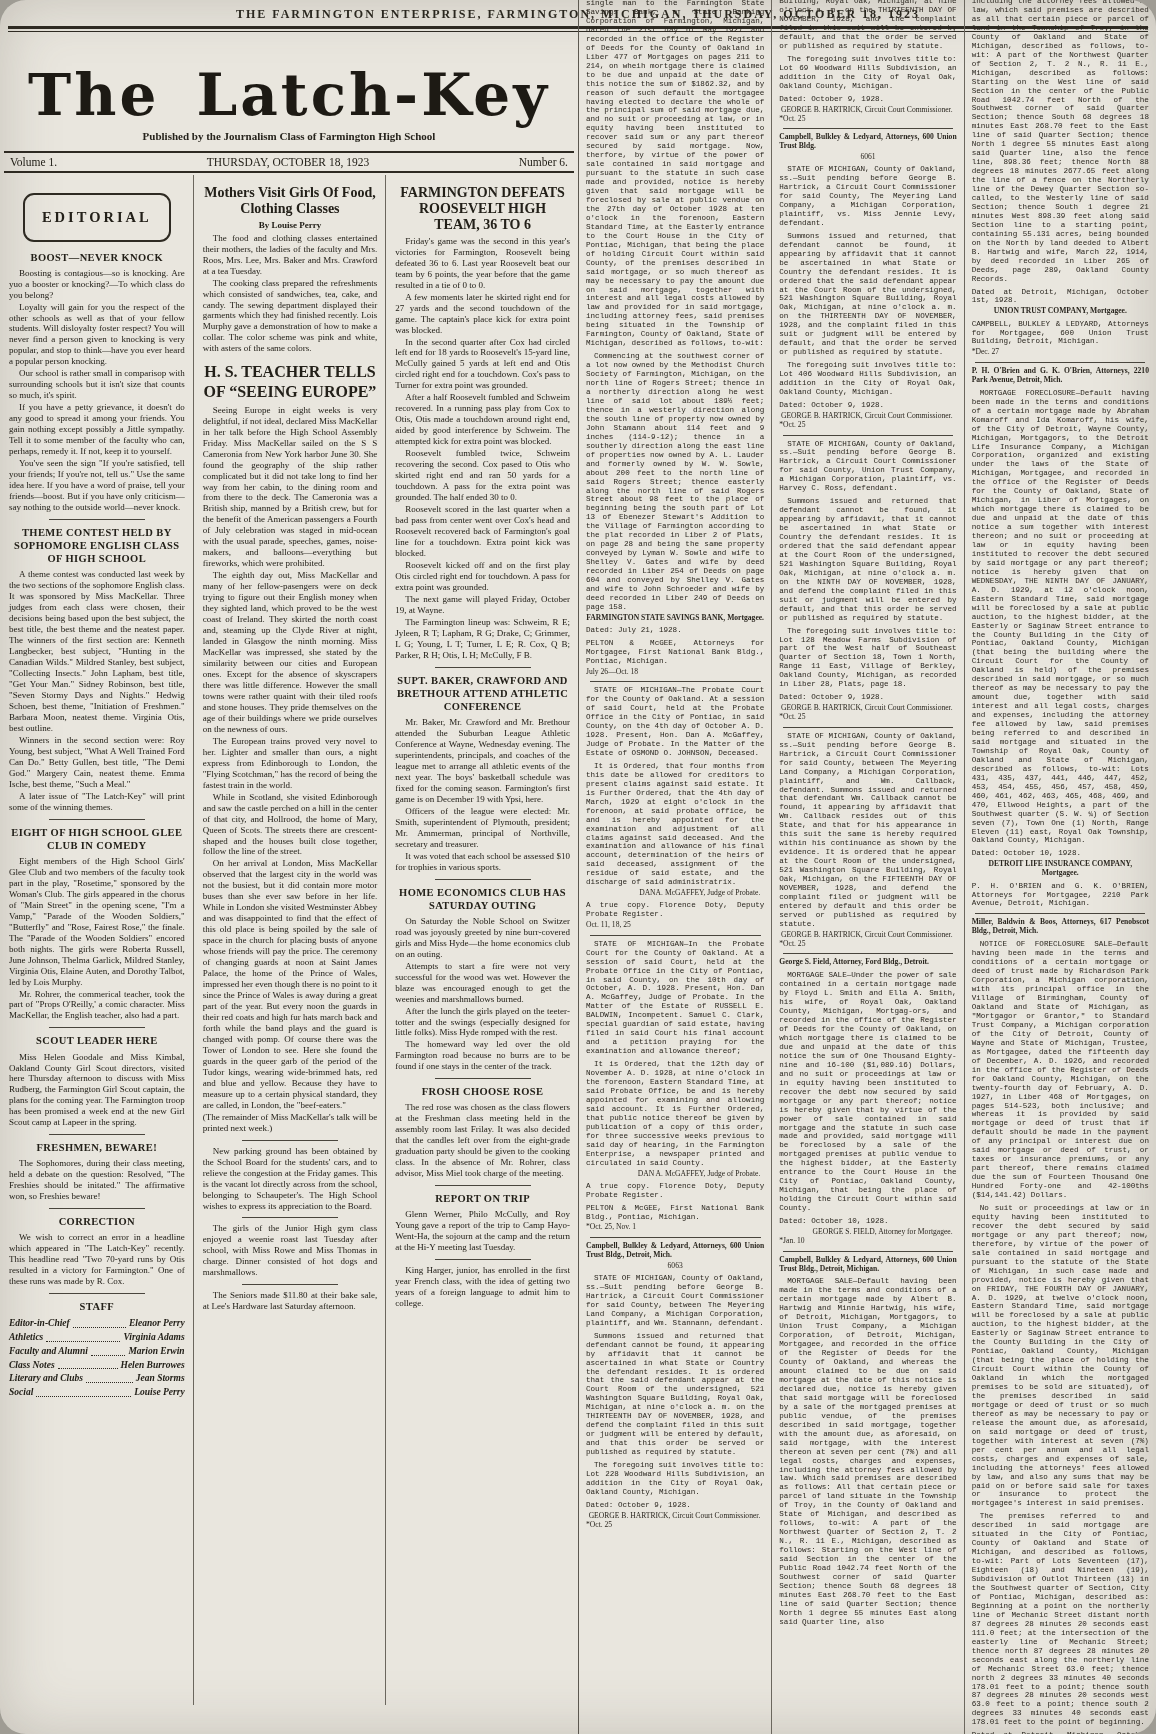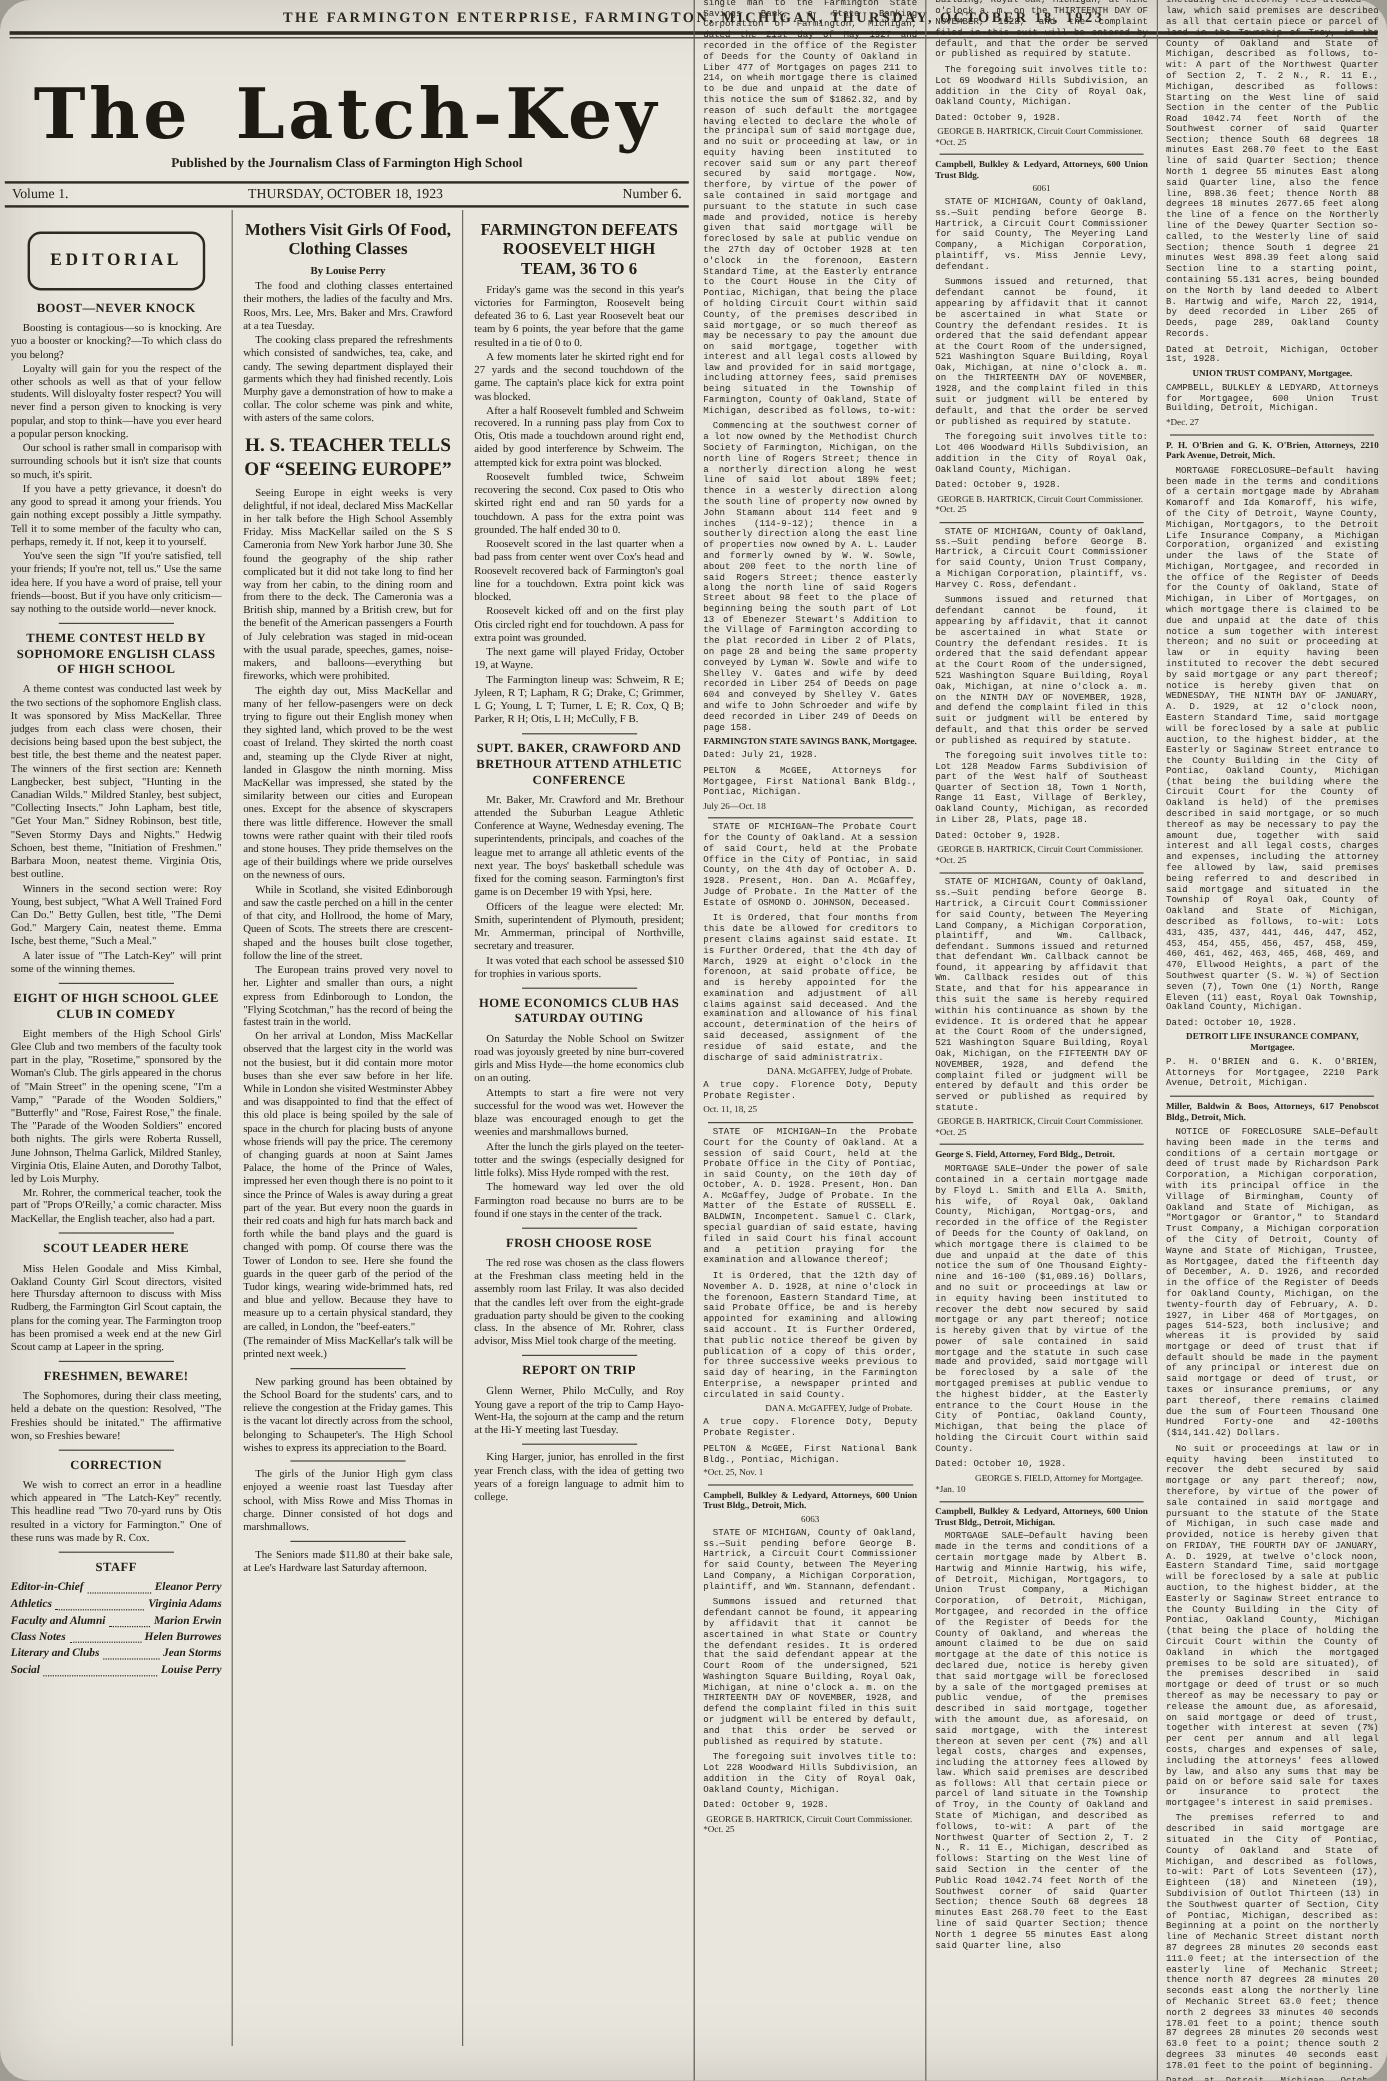--- a/index.html
+++ b/index.html
@@ -132,35 +132,36 @@
             </div>
           </div>
         <div class="ncol" id="ncol1">
             <div class="head-md">Mothers Visit Girls Of Food, Clothing Classes</div>
             <div class="byline">By Louise Perry</div>
             <div class="para">The food and clothing classes entertained their mothers, the ladies of the faculty and Mrs. Roos, Mrs. Lee, Mrs. Baker and Mrs. Crawford at a tea Tuesday.</div>
             <div class="para">The cooking class prepared the refreshments which consisted of sandwiches, tea, cake, and candy. The sewing department displayed their garments which they had finished recently. Lois Murphy gave a demonstration of how to make a collar. The color scheme was pink and white, with asters of the same colors.</div>
             <div class="head-lg">H. S. TEACHER TELLS OF “SEEING EUROPE”</div>
             <div class="para">Seeing Europe in eight weeks is very delightful, if not ideal, declared Miss MacKellar in her talk before the High School Assembly Friday. Miss MacKellar sailed on the S S Cameronia from New York harbor June 30. She found the geography of the ship rather complicated but it did not take long to find her way from her cabin, to the dining room and from there to the deck. The Cameronia was a British ship, manned by a British crew, but for the benefit of the American passengers a Fourth of July celebration was staged in mid-ocean with the usual parade, speeches, games, noise-makers, and balloons—everything but fireworks, which were prohibited.</div>
             <div class="para">The eighth day out, Miss MacKellar and many of her fellow-pasengers were on deck trying to figure out their English money when they sighted land, which proved to be the west coast of Ireland. They skirted the north coast and, steaming up the Clyde River at night, landed in Glasgow the ninth morning. Miss MacKellar was impressed, she stated by the similarity between our cities and European ones. Except for the absence of skyscrapers there was little difference. However the small towns were rather quaint with their tiled roofs and stone houses. They pride themselves on the age of their buildings where we pride ourselves on the newness of ours.</div>
+            <div class="para">The European trains proved very novel to her. Lighter and smaller than ours, a night express from Edinborough to London, the "Flying Scotchman," has the record of being the fastest train in the world.</div>
             <div class="para">While in Scotland, she visited Edinborough and saw the castle perched on a hill in the center of that city, and Hollrood, the home of Mary, Queen of Scots. The streets there are crescent-shaped and the houses built close together, follow the line of the street.</div>
-            <div class="para">The European trains proved very novel to her. Lighter and smaller than ours, a night express from Edinborough to London, the "Flying Scotchman," has the record of being the fastest train in the world.</div>
             <div class="para">On her arrival at London, Miss MacKellar observed that the largest city in the world was not the busiest, but it did contain more motor buses than she ever saw before in her life. While in London she visited Westminster Abbey and was disappointed to find that the effect of this old place is being spoiled by the sale of space in the church for placing busts of anyone whose friends will pay the price. The ceremony of changing guards at noon at Saint James Palace, the home of the Prince of Wales, impressed her even though there is no point to it since the Prince of Wales is away during a great part of the year. But every noon the guards in their red coats and high fur hats march back and forth while the band plays and the guard is changed with pomp. Of course there was the Tower of London to see. Here she found the guards in the queer garb of the period of the Tudor kings, wearing wide-brimmed hats, red and blue and yellow. Because they have to measure up to a certain physical standard, they are called, in London, the "beef-eaters."</div>
             <div class="para noind">(The remainder of Miss MacKellar's talk will be printed next week.)</div>
             <div class="rule"></div>
             <div class="para">New parking ground has been obtained by the School Board for the students' cars, and to relieve the congestion at the Friday games. This is the vacant lot directly across from the school, belonging to Schaupeter's. The High School wishes to express its appreciation to the Board.</div>
             <div class="rule"></div>
             <div class="para">The girls of the Junior High gym class enjoyed a weenie roast last Tuesday after school, with Miss Rowe and Miss Thomas in charge. Dinner consisted of hot dogs and marshmallows.</div>
             <div class="rule"></div>
             <div class="para">The Seniors made $11.80 at their bake sale, at Lee's Hardware last Saturday afternoon.</div>
           </div>
         <div class="ncol" id="ncol2">
             <div class="head-md">FARMINGTON DEFEATS ROOSEVELT HIGH TEAM, 36 TO 6</div>
             <div class="para">Friday's game was the second in this year's victories for Farmington, Roosevelt being defeated 36 to 6. Last year Roosevelt beat our team by 6 points, the year before that the game resulted in a tie of 0 to 0.</div>
             <div class="para">A few moments later he skirted right end for 27 yards and the second touchdown of the game. The captain's place kick for extra point was blocked.</div>
+            <div class="para">In the second quarter after Cox had circled left end for 18 yards to Roosevelt's 15-yard line, McCully gained 5 yards at left end and Otis circled right end for a touchdown. Cox's pass to Turner for extra point was grounded.</div>
             <div class="para">After a half Roosevelt fumbled and Schweim recovered. In a running pass play from Cox to Otis, Otis made a touchdown around right end, aided by good interference by Schweim. The attempted kick for extra point was blocked.</div>
             <div class="para">Roosevelt fumbled twice, Schweim recovering the second. Cox pased to Otis who skirted right end and ran 50 yards for a touchdown. A pass for the extra point was grounded. The half ended 30 to 0.</div>
             <div class="para">Roosevelt scored in the last quarter when a bad pass from center went over Cox's head and Roosevelt recovered back of Farmington's goal line for a touchdown. Extra point kick was blocked.</div>
             <div class="para">Roosevelt kicked off and on the first play Otis circled right end for touchdown. A pass for extra point was grounded.</div>
             <div class="para">The next game will played Friday, October 19, at Wayne.</div>
             <div class="para">The Farmington lineup was: Schweim, R E; Jyleen, R T; Lapham, R G; Drake, C; Grimmer, L G; Young, L T; Turner, L E; R. Cox, Q B; Parker, R H; Otis, L H; McCully, F B.</div>
             <div class="rule"></div>
             <div class="head-sm">SUPT. BAKER, CRAWFORD AND BRETHOUR ATTEND ATHLETIC CONFERENCE</div>
             <div class="para">Mr. Baker, Mr. Crawford and Mr. Brethour attended the Suburban League Athletic Conference at Wayne, Wednesday evening. The superintendents, principals, and coaches of the league met to arrange all athletic events of the next year. The boys' basketball schedule was fixed for the coming season. Farmington's first game is on December 19 with Ypsi, here.</div>
             <div class="para">Officers of the league were elected: Mr. Smith, superintendent of Plymouth, president; Mr. Ammerman, principal of Northville, secretary and treasurer.</div>

